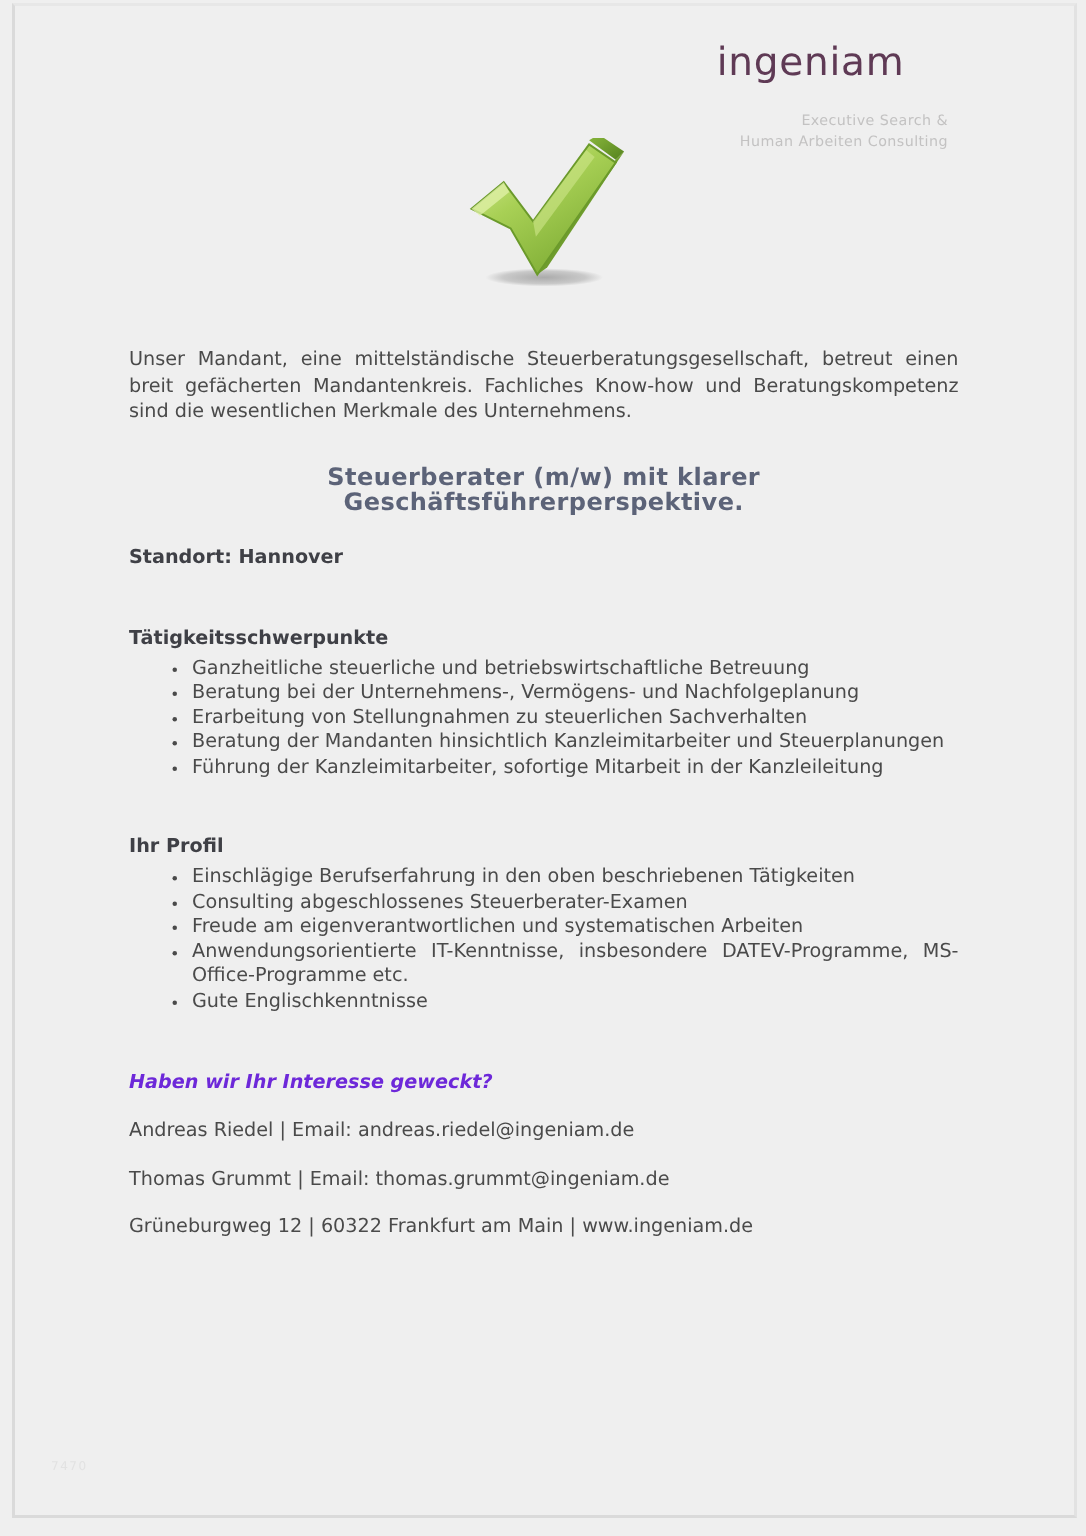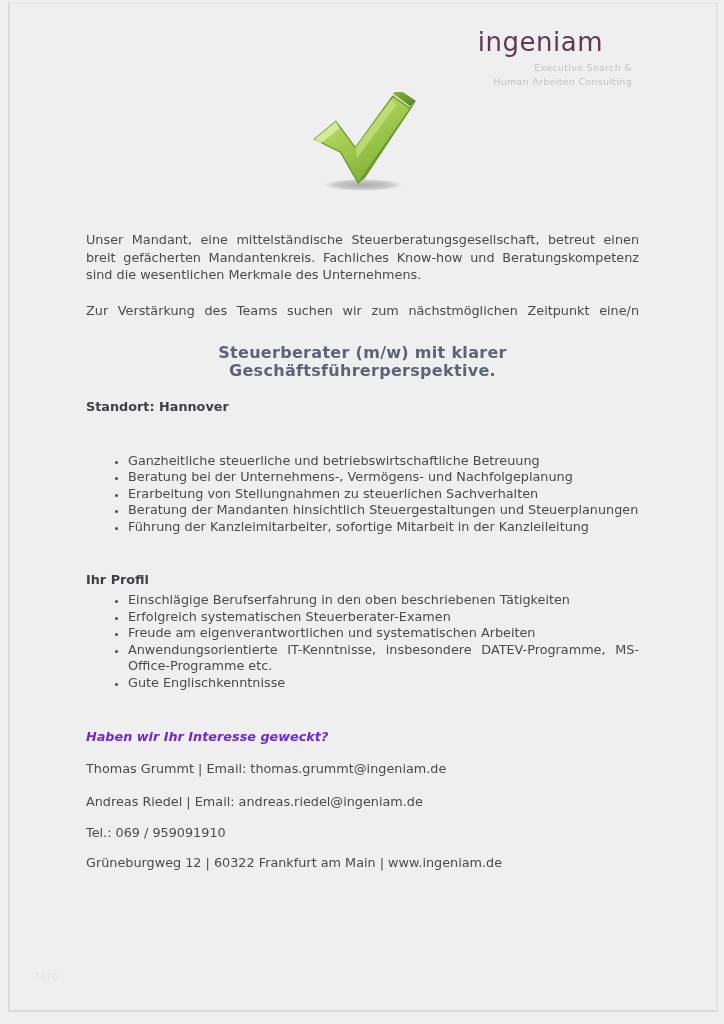--- a/index.html
+++ b/index.html
@@ -20,21 +20,21 @@
     border-top-color:#e7e7e7;
     border-right-color:#e2e2e2;
     pointer-events:none;
   }
   
   .logo{position:absolute;top:24px;right:92px;text-align:right;}
   .logo-word{
     font-size:26px;line-height:36px;color:#5f3a55;
     letter-spacing:0.5px;margin-right:29px;font-weight:400;
   }
-  .logo-tagline{font-size:9.5px;line-height:14px;color:#c3c2c2;margin-top:1px;letter-spacing:0.3px;}
+  .logo-tagline{font-size:9.5px;line-height:14px;color:#c3c2c2;margin-top:14px;letter-spacing:0.3px;}
   
   .checkmark{position:absolute;left:305px;top:92px;width:112px;height:100px;}
   
   .content{position:absolute;left:86px;top:0;width:553px;}
   .p-justify{text-align:justify;margin:0;}
   .p-justify-all{text-align:justify;text-align-last:justify;margin:0;}
   .intro-p1{margin-top:231px;}
   .intro-p2{margin-top:18px;}
   .headline{
     margin-top:25px;text-align:center;font-weight:bold;
@@ -93,53 +93,52 @@
       <path d="M94 1 L113 15 L119 9 L101 -3 Z" fill="url(#ckSide)"></path>
       <path d="M113 15 L119 9 L64 92 L57 97 Z" fill="url(#ckSide)"></path>
       <path d="M10 50 L33 31 L54 59 L94 4 L113 17 L57 97 L38 64 Z" fill="url(#ckFace)" stroke="#6b9a2b" stroke-width="1.4"></path>
       <path d="M10 50 L33 31 L37 38 L16 55 Z" fill="#e2f2aa" opacity="0.75"></path>
       <path d="M54 59 L92 8 L98 13 L56 70 Z" fill="#cfe68a" opacity="0.6"></path>
     </svg>
   </div>
 
   <div class="content">
     <p class="p-justify intro-p1">Unser Mandant, eine mittelständische Steuerberatungsgesellschaft, betreut einen breit gefächerten Mandantenkreis. Fachliches Know-how und Beratungskompetenz sind die wesentlichen Merkmale des Unternehmens.</p>
-    <p class="p-justify-all intro-p2">Zur Verstärkung des Teams suchen wir zum nächstmöglichen Zeitpunkt eine/n</p>
 
     <div class="headline">Steuerberater (m/w) mit klarer Geschäftsführerperspektive.</div>
     <div class="location">Standort: Hannover</div>
 
     <div class="sec1">
+      <p class="sec-title">Tätigkeitsschwerpunkte</p>
       <ul class="bullets">
         <li>Ganzheitliche steuerliche und betriebswirtschaftliche Betreuung</li>
         <li>Beratung bei der Unternehmens-, Vermögens- und Nachfolgeplanung</li>
         <li>Erarbeitung von Stellungnahmen zu steuerlichen Sachverhalten</li>
-        <li>Beratung der Mandanten hinsichtlich Steuergestaltungen und Steuerplanungen</li>
+        <li>Beratung der Mandanten hinsichtlich Kanzleimitarbeiter und Steuerplanungen</li>
         <li>Führung der Kanzleimitarbeiter, sofortige Mitarbeit in der Kanzleileitung</li>
       </ul>
     </div>
 
     <div class="sec2">
       <p class="sec-title">Ihr Profil</p>
       <ul class="bullets">
         <li>Einschlägige Berufserfahrung in den oben beschriebenen Tätigkeiten</li>
-        <li>Erfolgreich systematischen Steuerberater-Examen</li>
+        <li>Consulting abgeschlossenes Steuerberater-Examen</li>
         <li>Freude am eigenverantwortlichen und systematischen Arbeiten</li>
         <li>Anwendungsorientierte IT-Kenntnisse, insbesondere DATEV-Programme, MS-Office-Programme etc.</li>
         <li>Gute Englischkenntnisse</li>
       </ul>
     </div>
 
     <div class="cta-title">Haben wir Ihr Interesse geweckt?</div>
 
+    <div class="contact">Andreas Riedel | Email: andreas.riedel@ingeniam.de</div>
     <div class="contact">Thomas Grummt | Email: thomas.grummt@ingeniam.de</div>
-    <div class="contact">Andreas Riedel | Email: andreas.riedel@ingeniam.de</div>
 
     <div class="closing">
-      <div>Tel.: 069 / 959091910</div>
     </div>
 
     <div class="footer">
       <div>Grüneburgweg 12 | 60322 Frankfurt am Main | www.ingeniam.de</div>
     </div>
   </div>
 
   <div class="watermark">7470</div>
 </div>
 

